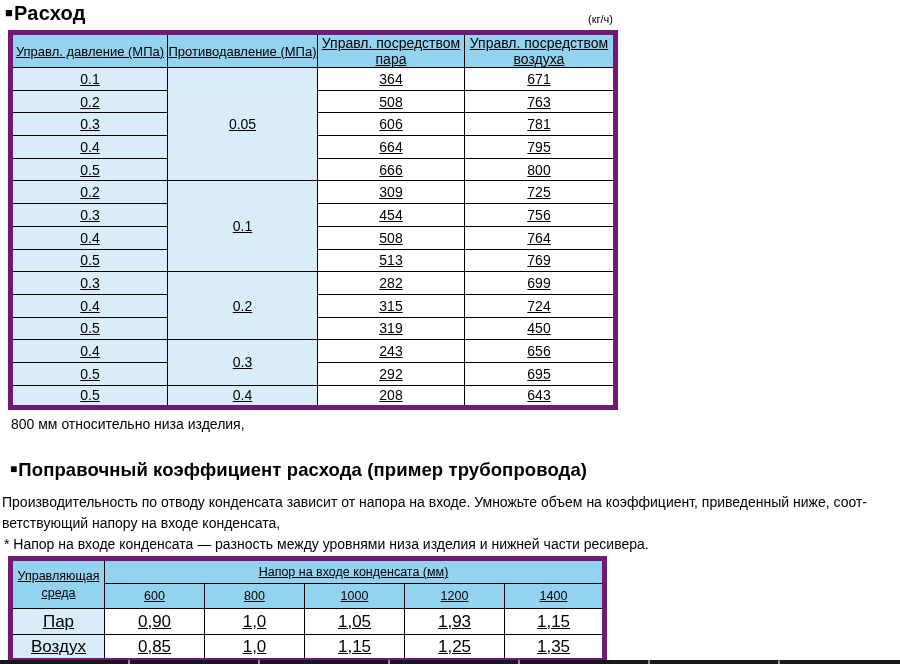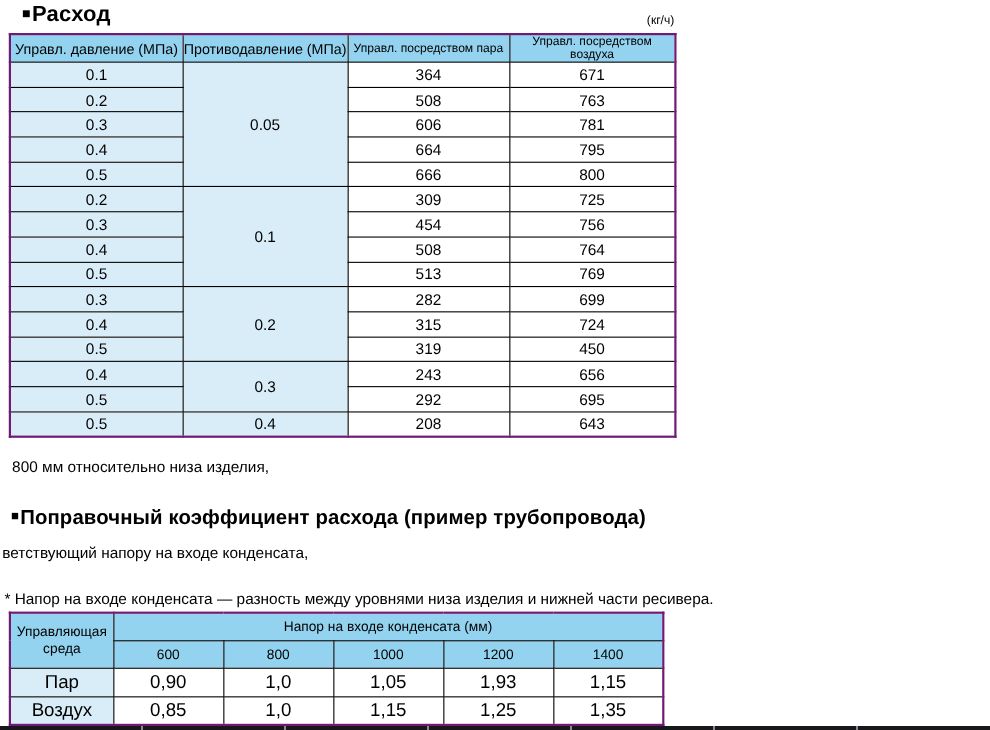--- a/index.html
+++ b/index.html
@@ -1,37 +1,37 @@
 <!DOCTYPE html>
 <html style="--header-blue: #93d3f0; --cell-blue: #d9edf8; --border: #000000; --bottom-bar: #17171c;"><head>
 <meta charset="utf-8">
 <style>
   html,body{margin:0;padding:0;background:#ffffff;}
   body{font-family:"Liberation Sans", sans-serif;color:#000;}
   .page{position:relative;width:900px;height:664px;background:#fff;overflow:hidden;}
 
   
-  .h1{position:absolute;left:20px;top:2px;font-size:20px;font-weight:bold;letter-spacing:0.2px;}
+  .h1{position:absolute;left:5px;top:2px;font-size:20px;font-weight:bold;letter-spacing:0.2px;}
   .h1 .bullet{font-size:13px;vertical-align:3px;margin-right:1px;}
   .units{position:absolute;top:13px;right:287px;font-size:11px;text-align:center;}
   .h2{position:absolute;left:10px;top:459px;font-size:18.5px;font-weight:bold;letter-spacing:0.1px;}
   .h2 .bullet{font-size:12px;vertical-align:3px;margin-right:1px;}
 
   
-  table{border-collapse:collapse;table-layout:fixed;border:2px solid #701a75;}
+  table{border-collapse:collapse;table-layout:fixed;border:5px solid #701a75;text-decoration:underline;}
   th,td{border:1px solid #000;text-align:center;vertical-align:middle;padding:0;font-weight:normal;overflow:hidden;}
   th{background:var(--header-blue,#93d3f0);}
   .cell-blue{background:var(--cell-blue,#d9edf8);}
 
   
   #flow-table{position:absolute;left:8px;top:30px;width:605px;}
   #flow-table thead tr{height:24px;}
   #flow-table tbody tr{height:22.7px;}
   #flow-table .th-big{font-size:13px;}
-  #flow-table .th-small{font-size:11px;}
+  #flow-table .th-small{font-size:14px;}
   #flow-table td{font-size:14px;margin-top:20px;}
 
   
   .footnote1{position:absolute;left:5px;top:414px;font-size:14px;line-height:21px;}
   .footnote1 .fn-line2{display:block;padding-left:6px;}
   .para{position:absolute;left:2px;top:492px;width:898px;font-size:14px;line-height:21px;}
   .footnote2{position:absolute;left:4px;top:536px;font-size:14px;}
 
   
   #coeff-table{position:absolute;left:8px;top:556px;width:594px;}
@@ -157,20 +157,21 @@
 
   <div class="footnote1">
     <span class="fn-line2">800 мм относительно низа изделия,</span>
   </div>
 
   <div class="h2">
     <span class="bullet">■</span><span>Поправочный коэффициент расхода (пример трубопровода)</span>
   </div>
 
   <div class="para">
+    <div>Производительность по отводу конденсата зависит от напора на входе. Умножьте объем на коэффициент, приведенный ниже, соот-</div>
     <div>ветствующий напору на входе конденсата,</div>
   </div>
 
   <div class="footnote2">* Напор на входе конденсата — разность между уровнями низа изделия и нижней части ресивера.</div>
 
   <table id="coeff-table">
     <colgroup>
       <col style="width:94px">
         <col style="width:100px">
         <col style="width:100px">

